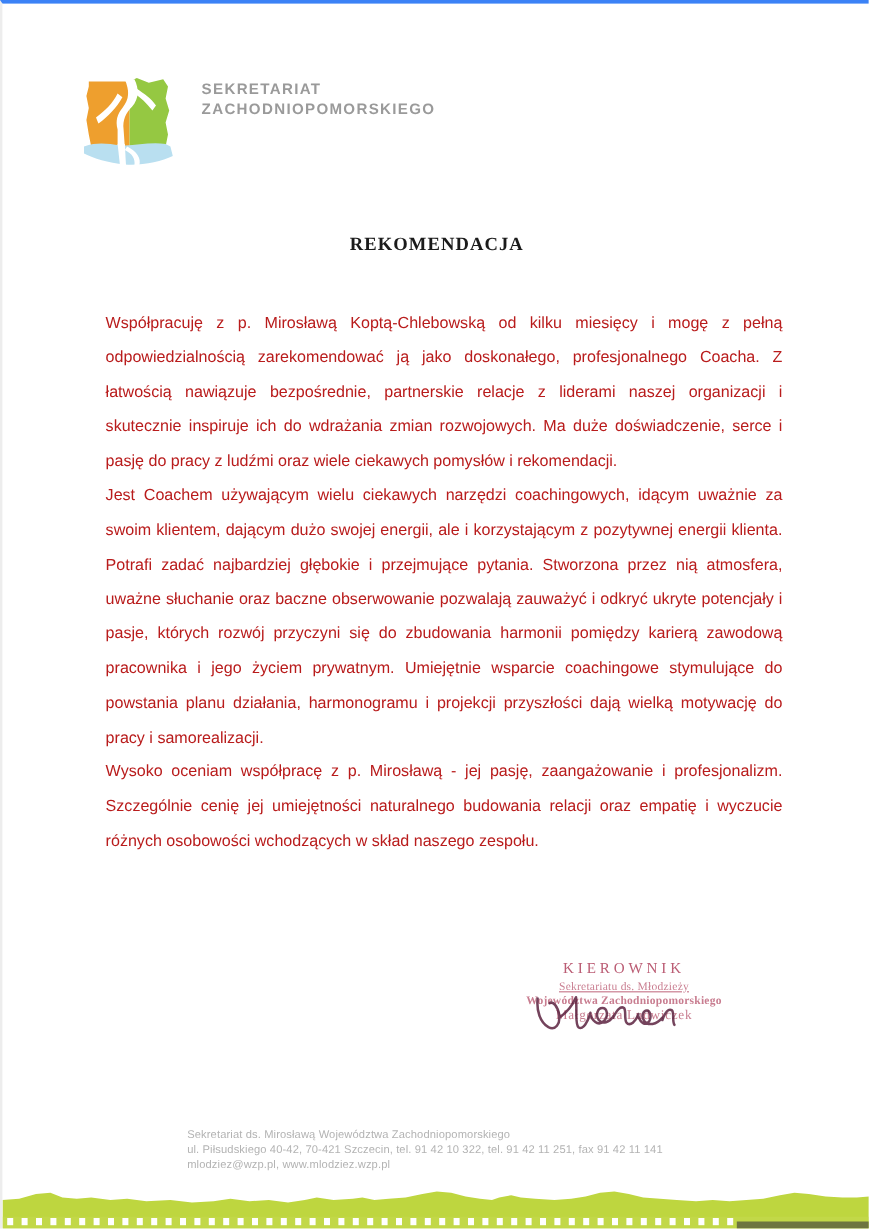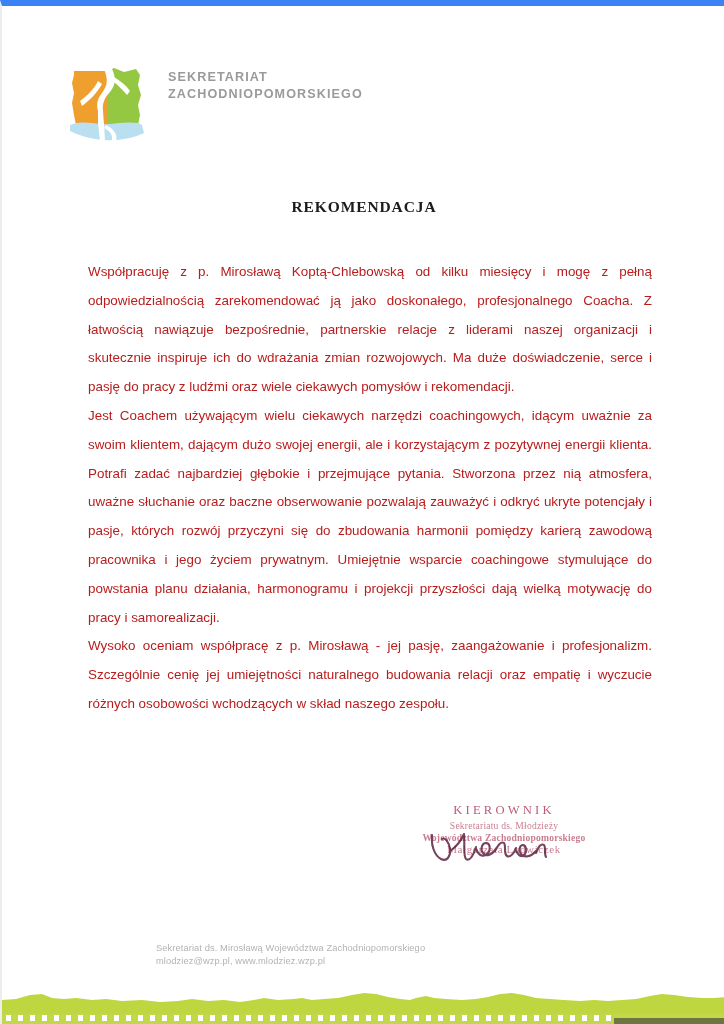--- a/index.html
+++ b/index.html
@@ -11,21 +11,21 @@
     font-family: "Liberation Sans", sans-serif;
   }
   .page {
     position: relative;
     width: 724px;
     height: 1024px;
     background: #ffffff;
     overflow: hidden;
     box-sizing: border-box;
     border-left: 2px solid #ededed;
-    border-top: 6px solid #3b82f6;
+    border-top: 3px solid #3b82f6;
   }
 
   
   .header {
     position: absolute;
     left: 66px;
     top: 57px;
     display: flex;
     align-items: flex-start;
   }
@@ -77,21 +77,21 @@
   }
   .body-copy p {
     margin: 0;
   }
   .body-copy p.gap-before {
   }
 
   
   .stamp {
     position: absolute;
-    left: 412px;
+    left: 428px;
     top: 797px;
     width: 180px;
     height: 88px;
     color: #b0576b;
   }
   .stamp-line {
     text-align: center;
     white-space: nowrap;
     font-family: "Liberation Serif", serif;
     color: #bd6178;
@@ -100,20 +100,21 @@
   .stamp-title {
     font-size: 12.6px;
     letter-spacing: 3.2px;
     color: #b44c66;
     opacity: .9;
   }
   .stamp-sub1 {
     font-size: 9.6px;
     margin-top: 2px;
     letter-spacing: .2px;
+    text-decoration: underline;
   }
   .stamp-sub2 {
     font-size: 9.6px;
     margin-top: 1px;
     letter-spacing: .2px;
     font-weight: bold;
   }
   .stamp-name {
     font-size: 11px;
     letter-spacing: .6px;
@@ -202,20 +203,21 @@
         <path d="M50,24 C53,31 58,33 62,28 C65,24 64,18 60,18 C56,18 54,24 57,28 C60,32 66,30 69,25"></path>
         <path d="M69,26 C72,20 75,16 78,18 C80,20 78,27 80,30 C83,34 88,29 90,23"></path>
         <path d="M90,25 C92,31 96,33 99,29 C101,26 100,20 97,20 C94,20 92,25 95,29 C98,33 105,32 110,26"></path>
         <path d="M110,28 C112,22 115,18 118,20 C120,22 118,29 120,32"></path>
       </g>
     </svg>
   </div>
 
   <div class="footer">
     <div>Sekretariat ds. Mirosławą Województwa Zachodniopomorskiego</div>
+    <div>ul. Piłsudskiego 40-42, 70-421 Szczecin, tel. 91 42 10 322, tel. 91 42 11 251, fax 91 42 11 141</div>
     <div>mlodziez@wzp.pl, www.mlodziez.wzp.pl</div>
   </div>
 
   <div class="grass-band">
     <svg width="724" height="50" viewBox="0 0 724 50" xmlns="http://www.w3.org/2000/svg" preserveAspectRatio="none">
       <path d="M0,26 L14,25 L28,21 L40,20 L50,24 L62,25 L74,24 L90,26 L104,25 L120,27 L140,26 L158,28 L176,27 L190,25
                L206,27 L222,26 L238,28 L252,26 L262,24 L276,26 L292,25 L300,24 L310,26 L322,25 L336,24 L350,21
                L362,19 L374,20 L386,23 L398,25 L408,26 L414,24 L424,22 L432,24 L444,25 L460,26 L474,25 L486,23
                L498,20 L510,19 L522,21 L534,24 L548,25 L562,26 L578,27 L592,26 L606,27 L620,26 L634,25 L648,22
                L660,20 L672,21 L686,23 L700,24 L712,24 L724,23 L724,50 L0,50 Z" fill="#bed63f"></path>

